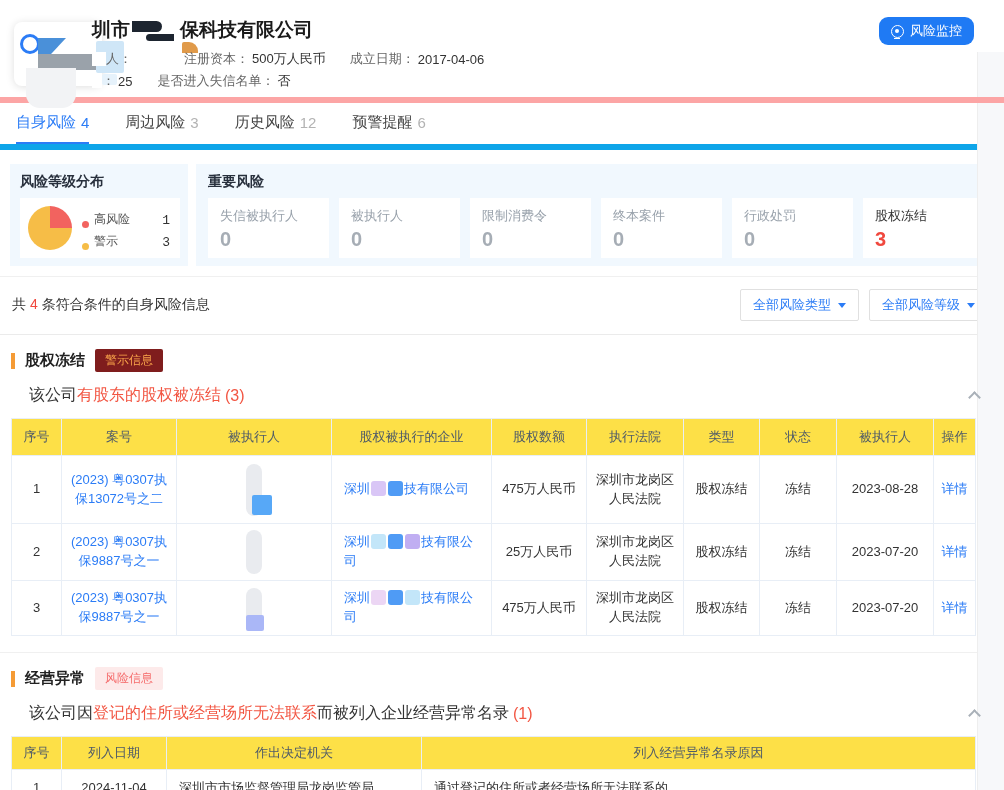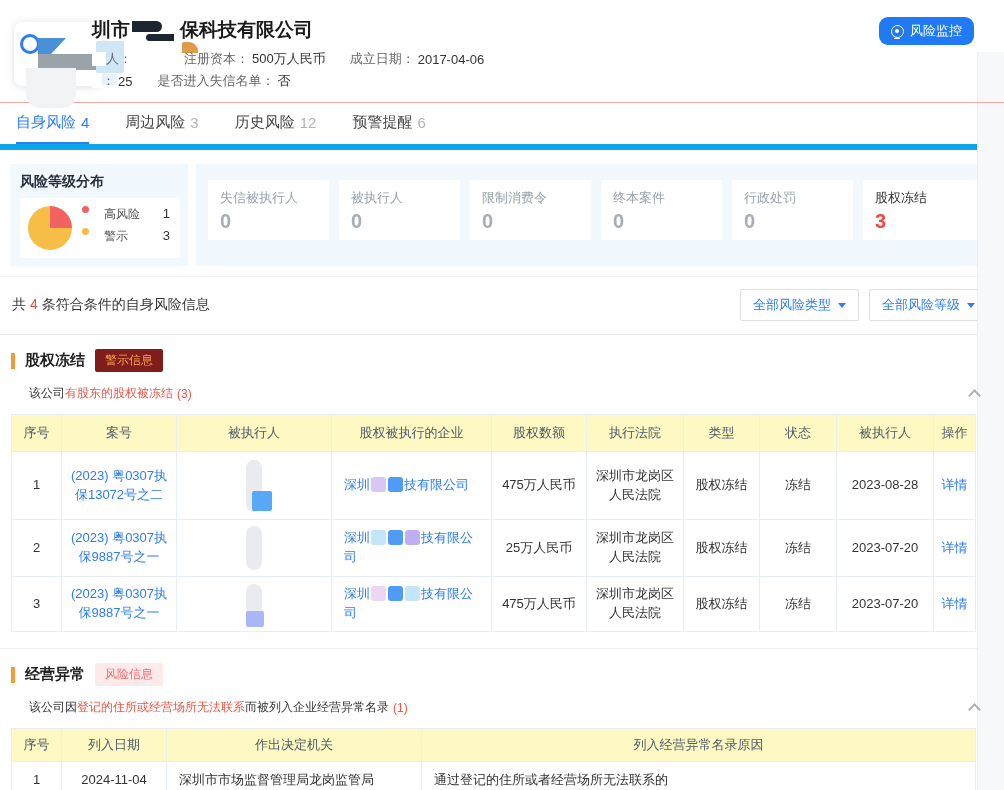--- a/index.html
+++ b/index.html
@@ -6,21 +6,21 @@
   html,body { width:1004px; height:790px; }
   body {
     font-family:"Liberation Sans","DejaVu Sans",sans-serif;
     background:#fff; color:#333; font-size:13px;
     position:relative; overflow:hidden;
   }
   .right-gutter { position:absolute; left:977px; top:52px; width:27px; height:738px;
     background:#f7f8fa; border-left:1px solid #eeeeee; z-index:0; }
 
   
-  .top { position:relative; height:103px; border-bottom:1px solid #fca5a5;padding-left:20px; }
+  .top { position:relative; height:103px; border-bottom:6px solid #fca5a5;padding-left:20px; }
   .logo { position:absolute; left:14px; top:22px; width:88px; height:64px; background:#fff;
     border-radius:8px; box-shadow:0 1px 8px rgba(0,0,0,.13); }
   .logo-ring { position:absolute; left:6px; top:12px; width:20px; height:20px;
     border:3px solid #2b7cf6; border-radius:50%; color:#2b7cf6; font-size:10px; font-style:italic;
     font-weight:bold; display:flex; align-items:center; justify-content:center; }
   .logo-tri { position:absolute; left:24px; top:16px; width:28px; height:18px; background:#4a90d9;
     clip-path:polygon(0 0,100% 0,40% 100%,0 100%); }
   .logo-gray { position:absolute; left:24px; top:32px; width:62px; height:16px; background:#9aa2aa; }
   .logo-blob { position:absolute; left:12px; top:46px; width:50px; height:40px; background:#f2f3f5;
     border-radius:0 0 14px 14px; }
@@ -55,21 +55,21 @@
   .tab.active { color:#2b7cf6; border-bottom-color:#2b7cf6; }
   .tab.active .cnt { color:#2b7cf6; }
 
   
   .overview { display:flex; gap:8px; padding:14px 8px 10px 10px; border-bottom:1px solid #f0f0f0; }
   .panel-title { font-size:14px; font-weight:bold; color:#28303d; }
   .dist-panel { width:182px; background:#f1f8fe; padding:9px 8px 8px 10px; }
   .dist-card { background:#fff; margin-top:7px; padding:8px 10px 8px 8px; display:flex; align-items:center; gap:10px; height:60px; }
   .pie { width:44px; height:44px; border-radius:50%; background:conic-gradient(#f2635f 0 25%, #f6bd47 0); flex:0 0 auto; }
   .legend { flex:1; }
-  .legend-row { display:flex; align-items:flex-start; gap:15px; height:22px; font-size:12px; color:#555; }
+  .legend-row { display:flex; align-items:flex-end; gap:5px; height:22px; font-size:12px; color:#555;font-family:Liberation Mono, monospace; }
   .dot { width:7px; height:7px; border-radius:50%; flex:0 0 auto; }
   .dot-high { background:#f2635f; } .dot-warn { background:#f6bd47; }
   .legend-row .lv { margin-left:auto; color:#333; font-size:13px; }
   .imp-panel { flex:1; background:#f1f8fe; padding:9px 12px 8px 12px; }
   .imp-cards { display:flex; gap:10px; margin-top:7px; }
   .imp-card { width:121px; height:60px; background:#fff; padding:9px 12px; cursor:pointer; }
   .imp-card .lb { font-size:13px; color:#98a1ab; }
   .imp-card .vl { font-size:20px; font-weight:bold; color:#a6adb5; margin-top:3px; }
   .imp-card.hl .lb { color:#333; }
   .imp-card.hl .vl { color:#f0483e; }
@@ -86,28 +86,28 @@
 
   
   .section { padding:14px 17px 16px 11px; }
   .sec1 { border-bottom:1px solid #f0f0f0; }
   .sec-head { display:flex; align-items:center; gap:10px; }
   .bar { width:4px; height:16px; background:#f59b35; }
   .sec-title { font-size:15px; font-weight:bold; color:#222; }
   .badge { font-size:12px; padding:3px 10px; border-radius:2px; }
   .badge-warn { color:#f9a44a; background:#7f1d1d; }
   .badge-risk { color:#f56c6c; background:#fdeaea; }
-  .sec-desc { display:flex; align-items:center; margin:13px 0 12px 18px; font-size:12px; color:#333; }
+  .sec-desc { display:flex; align-items:center; margin:13px 0 12px 18px; font-size:16px; color:#333; }
   .sec-desc .red { color:#f25643; }
   .chev { width:9px; height:9px; border-top:2px solid #a9b0b8; border-left:2px solid #a9b0b8;
     transform:rotate(45deg); margin-left:auto; margin-right:8px; margin-top:4px; cursor:pointer; }
 
   
   table { border-collapse:collapse; table-layout:fixed; width:964px; }
-  th { background:#fef9c3; border:1px solid #e8eef6; font-weight:normal; color:#4e5a68;
+  th { background:#fde047; border:1px solid #e8eef6; font-weight:normal; color:#4e5a68;
     font-size:13px; height:37px; text-align:center; padding:2px 4px; }
   td { border:1px solid #e8eef6; font-size:13px; color:#333; text-align:center;
     vertical-align:middle; padding:6px 6px; line-height:1.45; }
   .link { color:#2b7cf6; text-decoration:none; cursor:pointer; }
   tr.r1 { height:68px; } tr.r2, tr.r3 { height:55px; }
   td.ex-cell { position:relative; }
   .vblob { margin:0 auto; width:16px; background:#e9ebef; border-radius:8px; }
   .sq { position:absolute; border-radius:2px; }
   .sq-b1 { width:20px; height:20px; background:#57a8f7; left:50%; margin-left:-2px; bottom:8px; }
   .sq-b3 { width:18px; height:16px; background:#aab7f7; left:50%; margin-left:-8px; bottom:4px; }
@@ -202,20 +202,21 @@
         <div class="legend-row">
           <span class="dot dot-warn"></span>
           <span>警示</span>
           <span class="lv">3</span>
         </div>
       </div>
     </div>
   </div>
 
   <div class="imp-panel">
+    <div class="panel-title">重要风险</div>
     <div class="imp-cards">
       <div class="imp-card">
         <div class="lb">失信被执行人</div>
         <div class="vl">0</div>
       </div>
       <div class="imp-card">
         <div class="lb">被执行人</div>
         <div class="vl">0</div>
       </div>
       <div class="imp-card">

